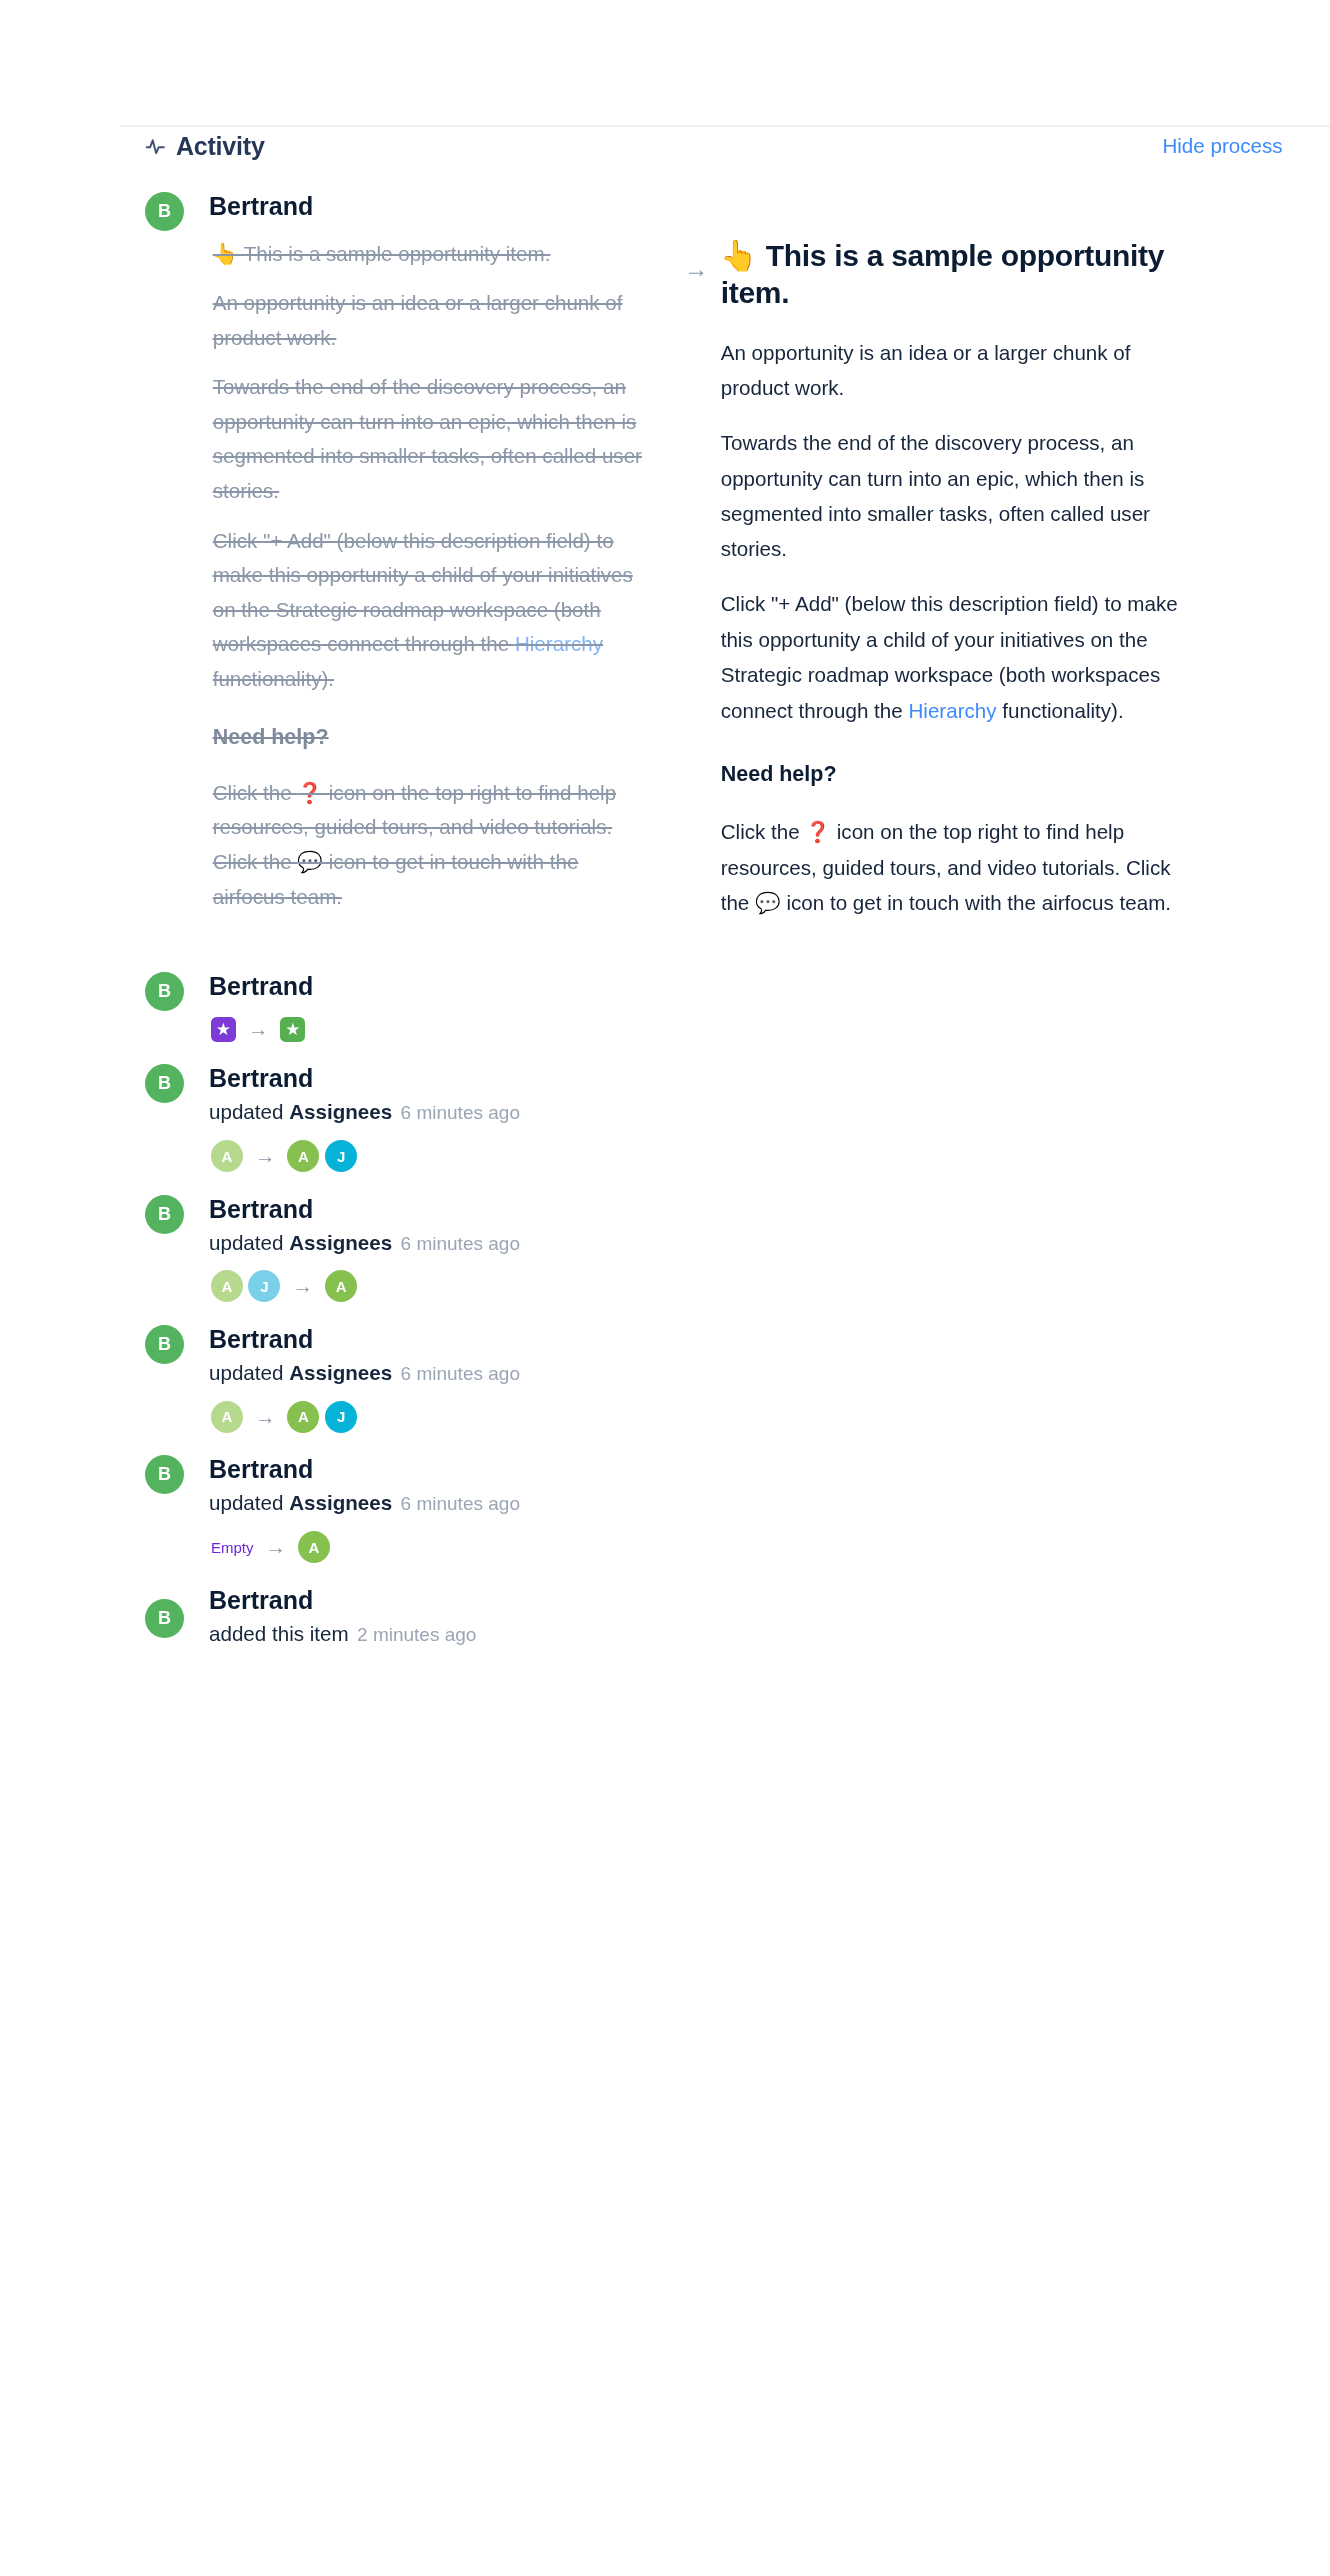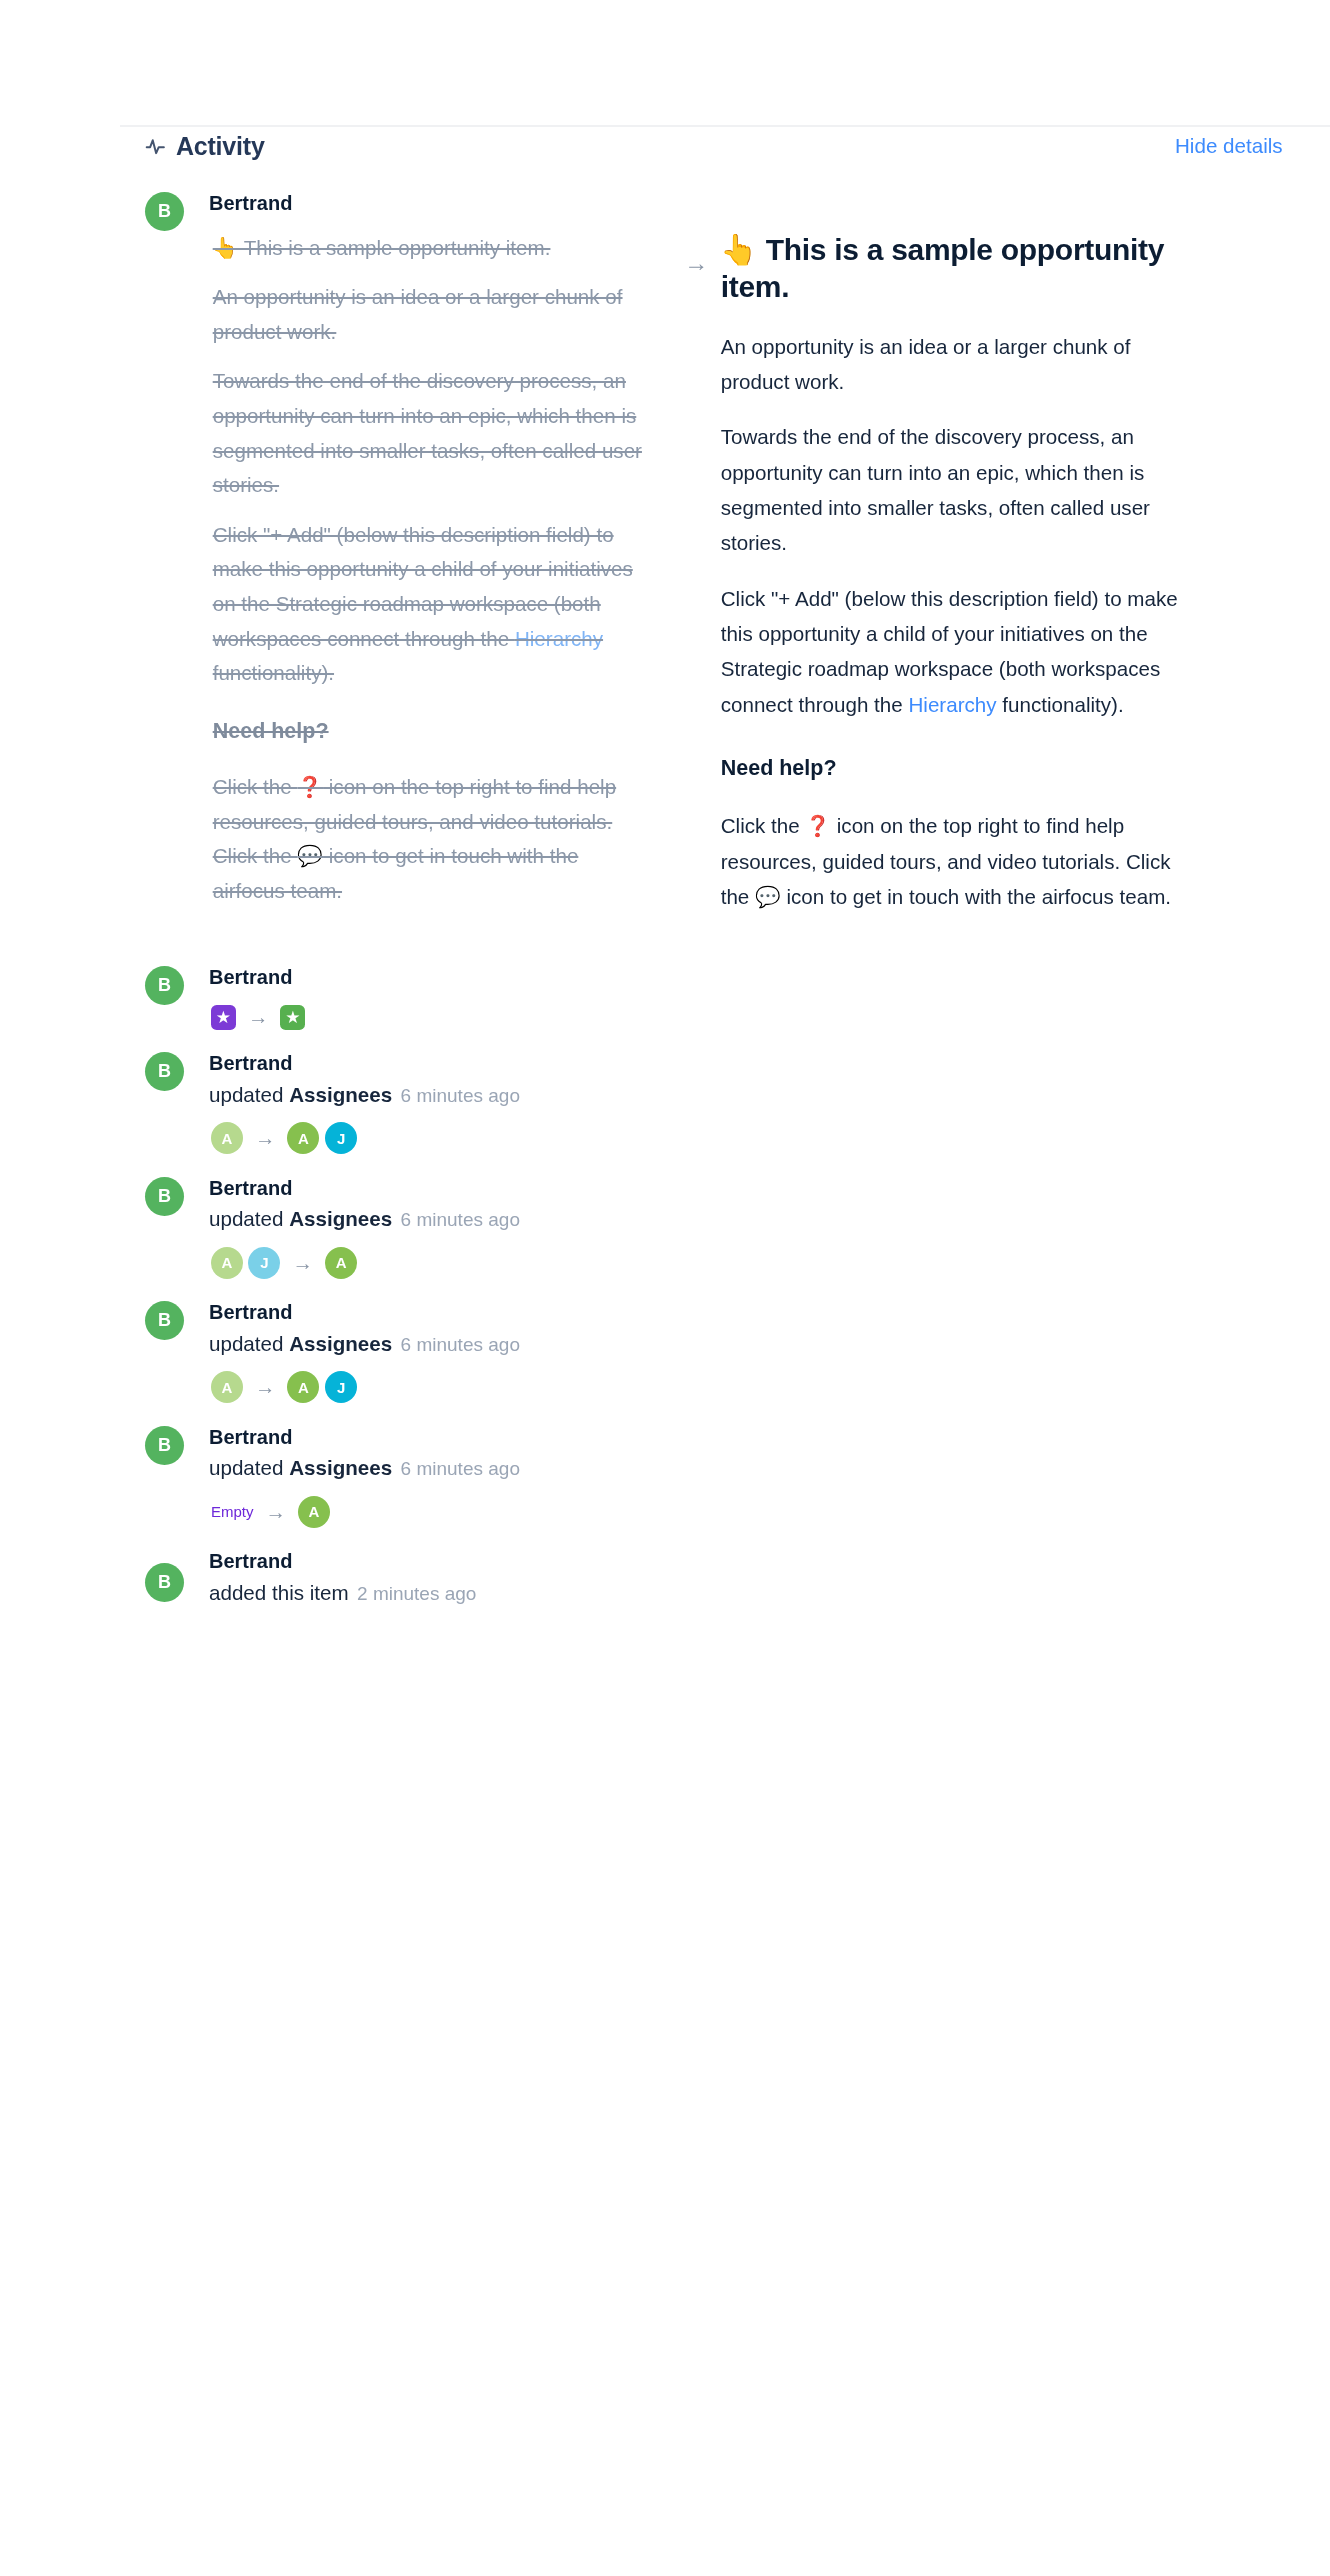--- a/index.html
+++ b/index.html
@@ -41,21 +41,21 @@
 
   .entry-avatar {
     position:absolute; left:145px; width:39px; height:39px; border-radius:50%;
     background:#54b35f; color:#ffffff;
     display:flex; align-items:center; justify-content:center;
     font-size:18px; font-weight:700;
   }
   .entry-body { padding-left:64px; }
 
   .entry-name {
-    font-size:20px; font-weight:700; color:#0c1d33; line-height:1.18;
+    font-size:25px; font-weight:700; color:#0c1d33; line-height:1.18;
     margin:0 0 6.6px 0;
   }
   .entry-action {
     font-size:20.6px; color:#17263c; line-height:1.2; margin:0;
   }
   .entry-action b { font-weight:700; }
   .entry-time { color:#9aa5b5; font-size:19px; margin-left:8.4px; font-weight:400; }
 
   
   .diff {
@@ -134,21 +134,21 @@
 
   <div class="activity-header">
     <div class="activity-title-wrap">
       <span>
         <svg class="pulse-icon" viewBox="0 0 24 24" fill="none" stroke="currentColor" stroke-width="2.3" stroke-linecap="round" stroke-linejoin="round">
           <path d="M2 13 L6 13 L9 5 L13 20 L16 13 L22 13"></path>
         </svg>
       </span>
       <span class="activity-title">Activity</span>
     </div>
-    <span class="hide-details">Hide details</span>
+    <span class="hide-details">Hide process</span>
   </div>
 
   <div class="feed" id="feed">
       <div class="entry" style="margin-top: 0px;">
         <div class="entry-avatar" style="background: rgb(84, 179, 95);">B</div>
         <div class="entry-body">
           <div class="entry-name">Bertrand</div>
           <div class="diff">
             <div class="diff-old">
               <p class="old-h1">👆 This is a sample opportunity item.</p>

